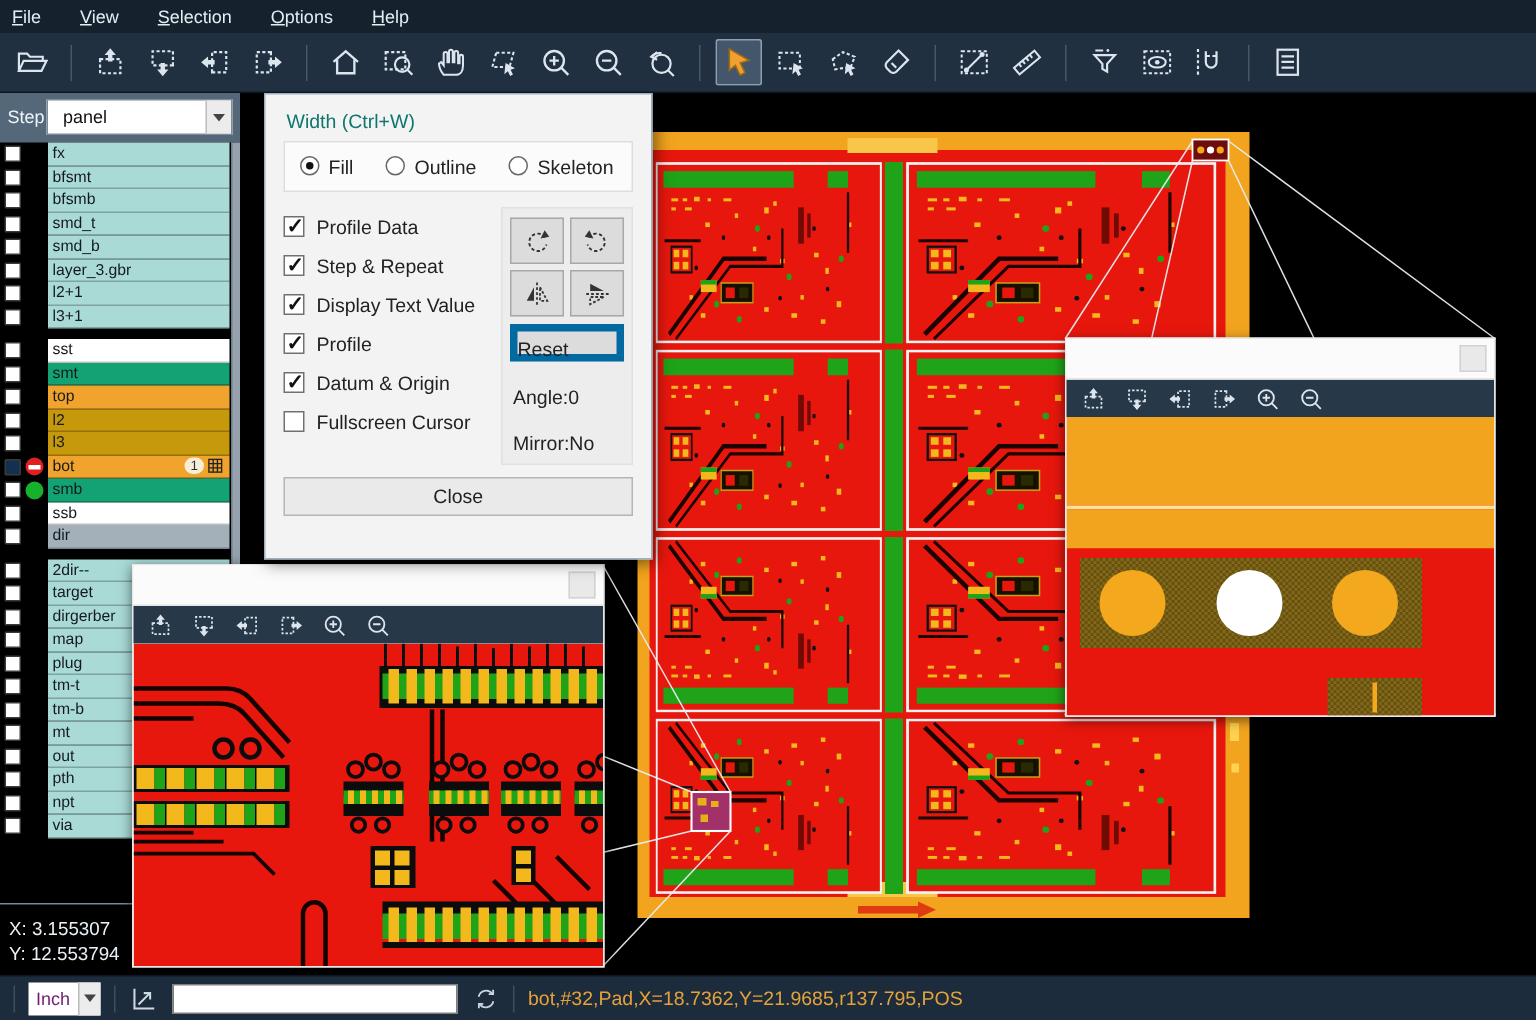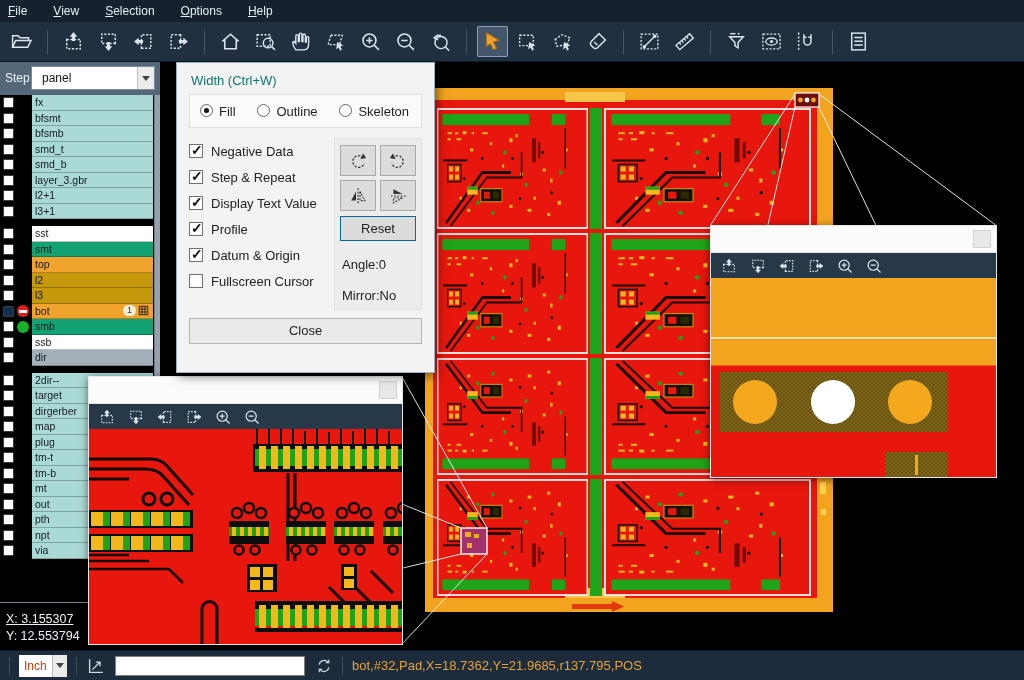--- a/index.html
+++ b/index.html
@@ -50,21 +50,21 @@
                font-size:10.5px; color:#151a1e; border-bottom:1px solid rgba(0,0,0,.25); overflow:hidden; }
   .row-name { flex:1; white-space:nowrap; }
   .row-badge { min-width:13px; height:11px; border-radius:6px; background:#f7eed9; color:#333;
                font-size:9px; line-height:11px; text-align:center; padding:0 2px; margin-right:2px; }
   .row-grid { width:11px; height:11px; color:#222; margin-right:2px; flex:0 0 auto; }
   .lc-teal  { background:#a9dad6; } .lc-white { background:#ffffff; }
   .lc-green { background:#13a273; } .lc-orange{ background:#f0a42e; }
   .lc-gold  { background:#c5990b; } .lc-gray  { background:#a3b0ba; }
   #side-divider { position:absolute; left:0; top:540px; width:100%; border-top:1px solid #7b8a95; }
   .coord-text { position:absolute; left:6px; color:#e9f1f6; font-size:12.5px; }
-  #coord-x { top:550px;text-decoration:underline; } #coord-y { top:567px; }
+  #coord-x { top:550px; } #coord-y { top:567px; }
 
   
   #canvas { position:absolute; left:160px; top:62px; width:864px; height:588px; background:#000; z-index:5; }
   #canvas svg { display:block; }
 
   
   #callouts { position:absolute; left:0; top:0; width:1024px; height:680px; z-index:15; pointer-events:none; }
 
   
   .preview { position:absolute; z-index:20; border:1px solid #e8e8e8; background:#fff;
@@ -98,32 +98,32 @@
   #dlg-checks { flex:1; }
   .dlg-check-row { height:26px; display:flex; align-items:center; gap:8px; }
   .dlg-chk { width:14px; height:14px; background:#fff; border:1px solid #707070; position:relative; flex:0 0 auto; }
   .dlg-chk.on:after { content:"\2713"; position:absolute; left:1px; top:-3px; font-size:14px;
                       font-weight:bold; color:#111; }
   #dlg-right { width:88px; background:#ededed; border:1px solid #e0e0e0; padding:6px 5px; }
   #dlg-xform { display:grid; grid-template-columns:1fr 1fr; gap:4px; }
   .x-btn { height:31px; background:#dcdcdc; border:1px solid #a8a8a8; display:flex;
            align-items:center; justify-content:center; }
   .x-btn svg { width:20px; height:20px; color:#333; }
-  #dlg-reset { width:100%; height:25px; margin-top:5px; background:#dcdcdc; border:1px solid #0369a1;
-               font-size:13px; color:#222; text-align:center; line-height:23px; }
+  #dlg-reset { width:100%; height:25px; margin-top:5px; background:#dcdcdc; border:5px solid #0369a1;
+               font-size:13px; color:#222; line-height:23px; }
   .dlg-info { font-size:13px; color:#222; margin-top:16px; margin-left:2px; }
   #dlg-close-btn { margin:8px 12px 0 12px; height:26px; background:#eaeaea; border:1px solid #b5b5b5;
                    font-size:13px; color:#222; text-align:center; line-height:24px; }
 
   
   #statusbar { position:absolute; left:0; bottom:0; width:100%; height:30px; background:#1d2c3c;
                border-top:1px solid #0e1822; display:flex; align-items:center; z-index:40; }
   .sb-sep { width:1px; height:18px; background:#3e4e5e; margin:0 9px; flex:0 0 auto; }
   #unit-select { width:48px; height:22px; background:#fff; display:flex; align-items:center; }
-  #unit-value { flex:1; font-size:12px; color:#c2410c; padding-left:5px; }
+  #unit-value { flex:1; font-size:12px; color:#701a75; padding-left:5px; }
   #unit-chev { width:15px; height:100%; background:#ececec; border-left:1px solid #bbb;
                display:flex; align-items:center; justify-content:center; }
   #unit-chev:after { content:""; border:4px solid transparent; border-top:5px solid #444; margin-top:4px; }
   #angle-icon { width:20px; height:20px; color:#cfd9e2; flex:0 0 auto; }
   #cmd-input { width:190px; height:20px; background:#fff; border:1px solid #7e7e7e; font-size:12px;
                padding:0 4px; margin-left:9px; }
   #sync-icon { width:18px; height:18px; color:#c9d4de; margin-left:10px; flex:0 0 auto; }
   #status-text { font-size:13px; color:#e5a23a; white-space:nowrap; }
 </style>
 </head>
@@ -998,21 +998,21 @@
   </div>
           <div class="dlg-radio-item">
     <span class="dlg-radio"></span>
     <span class="dlg-radio-label">Skeleton</span>
   </div>
         </div>
       <div id="dlg-main">
         <div id="dlg-checks">
             <div class="dlg-check-row">
     <span class="dlg-chk on"></span>
-    <span class="dlg-chk-label">Negative Data</span>
+    <span class="dlg-chk-label">Profile Data</span>
   </div>
             <div class="dlg-check-row">
     <span class="dlg-chk on"></span>
     <span class="dlg-chk-label">Step &amp; Repeat</span>
   </div>
             <div class="dlg-check-row">
     <span class="dlg-chk on"></span>
     <span class="dlg-chk-label">Display Text Value</span>
   </div>
             <div class="dlg-check-row">

